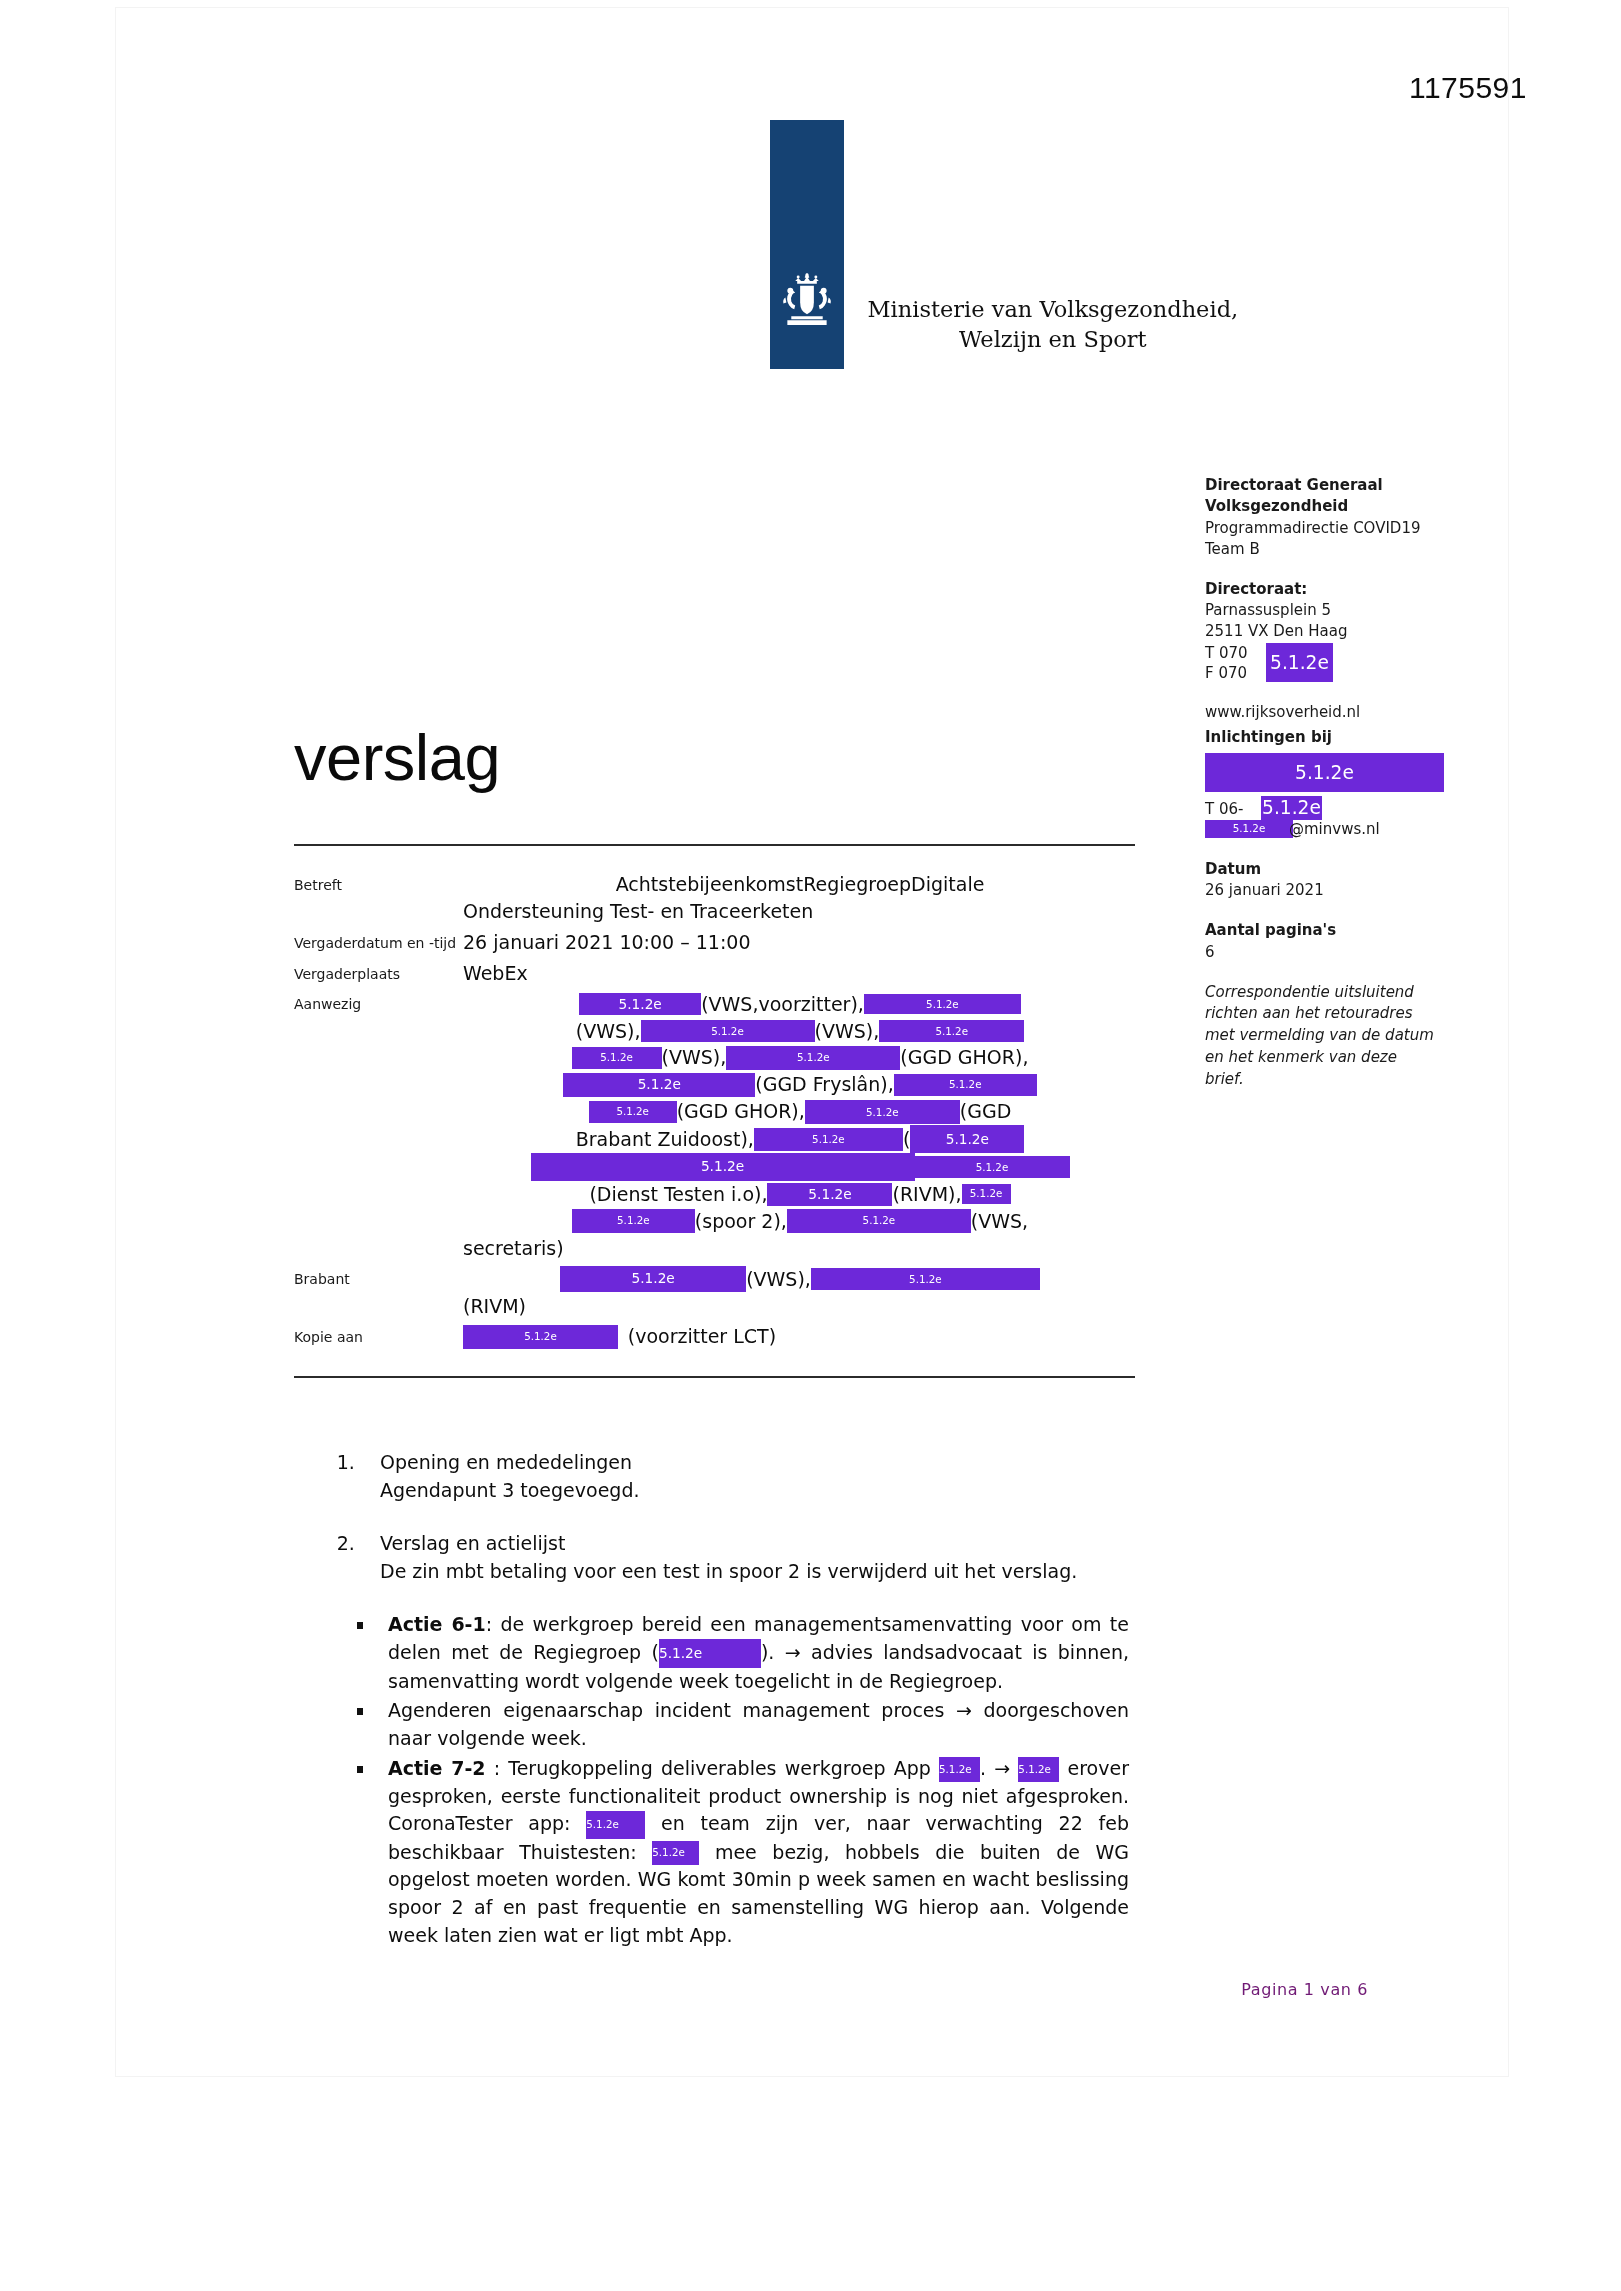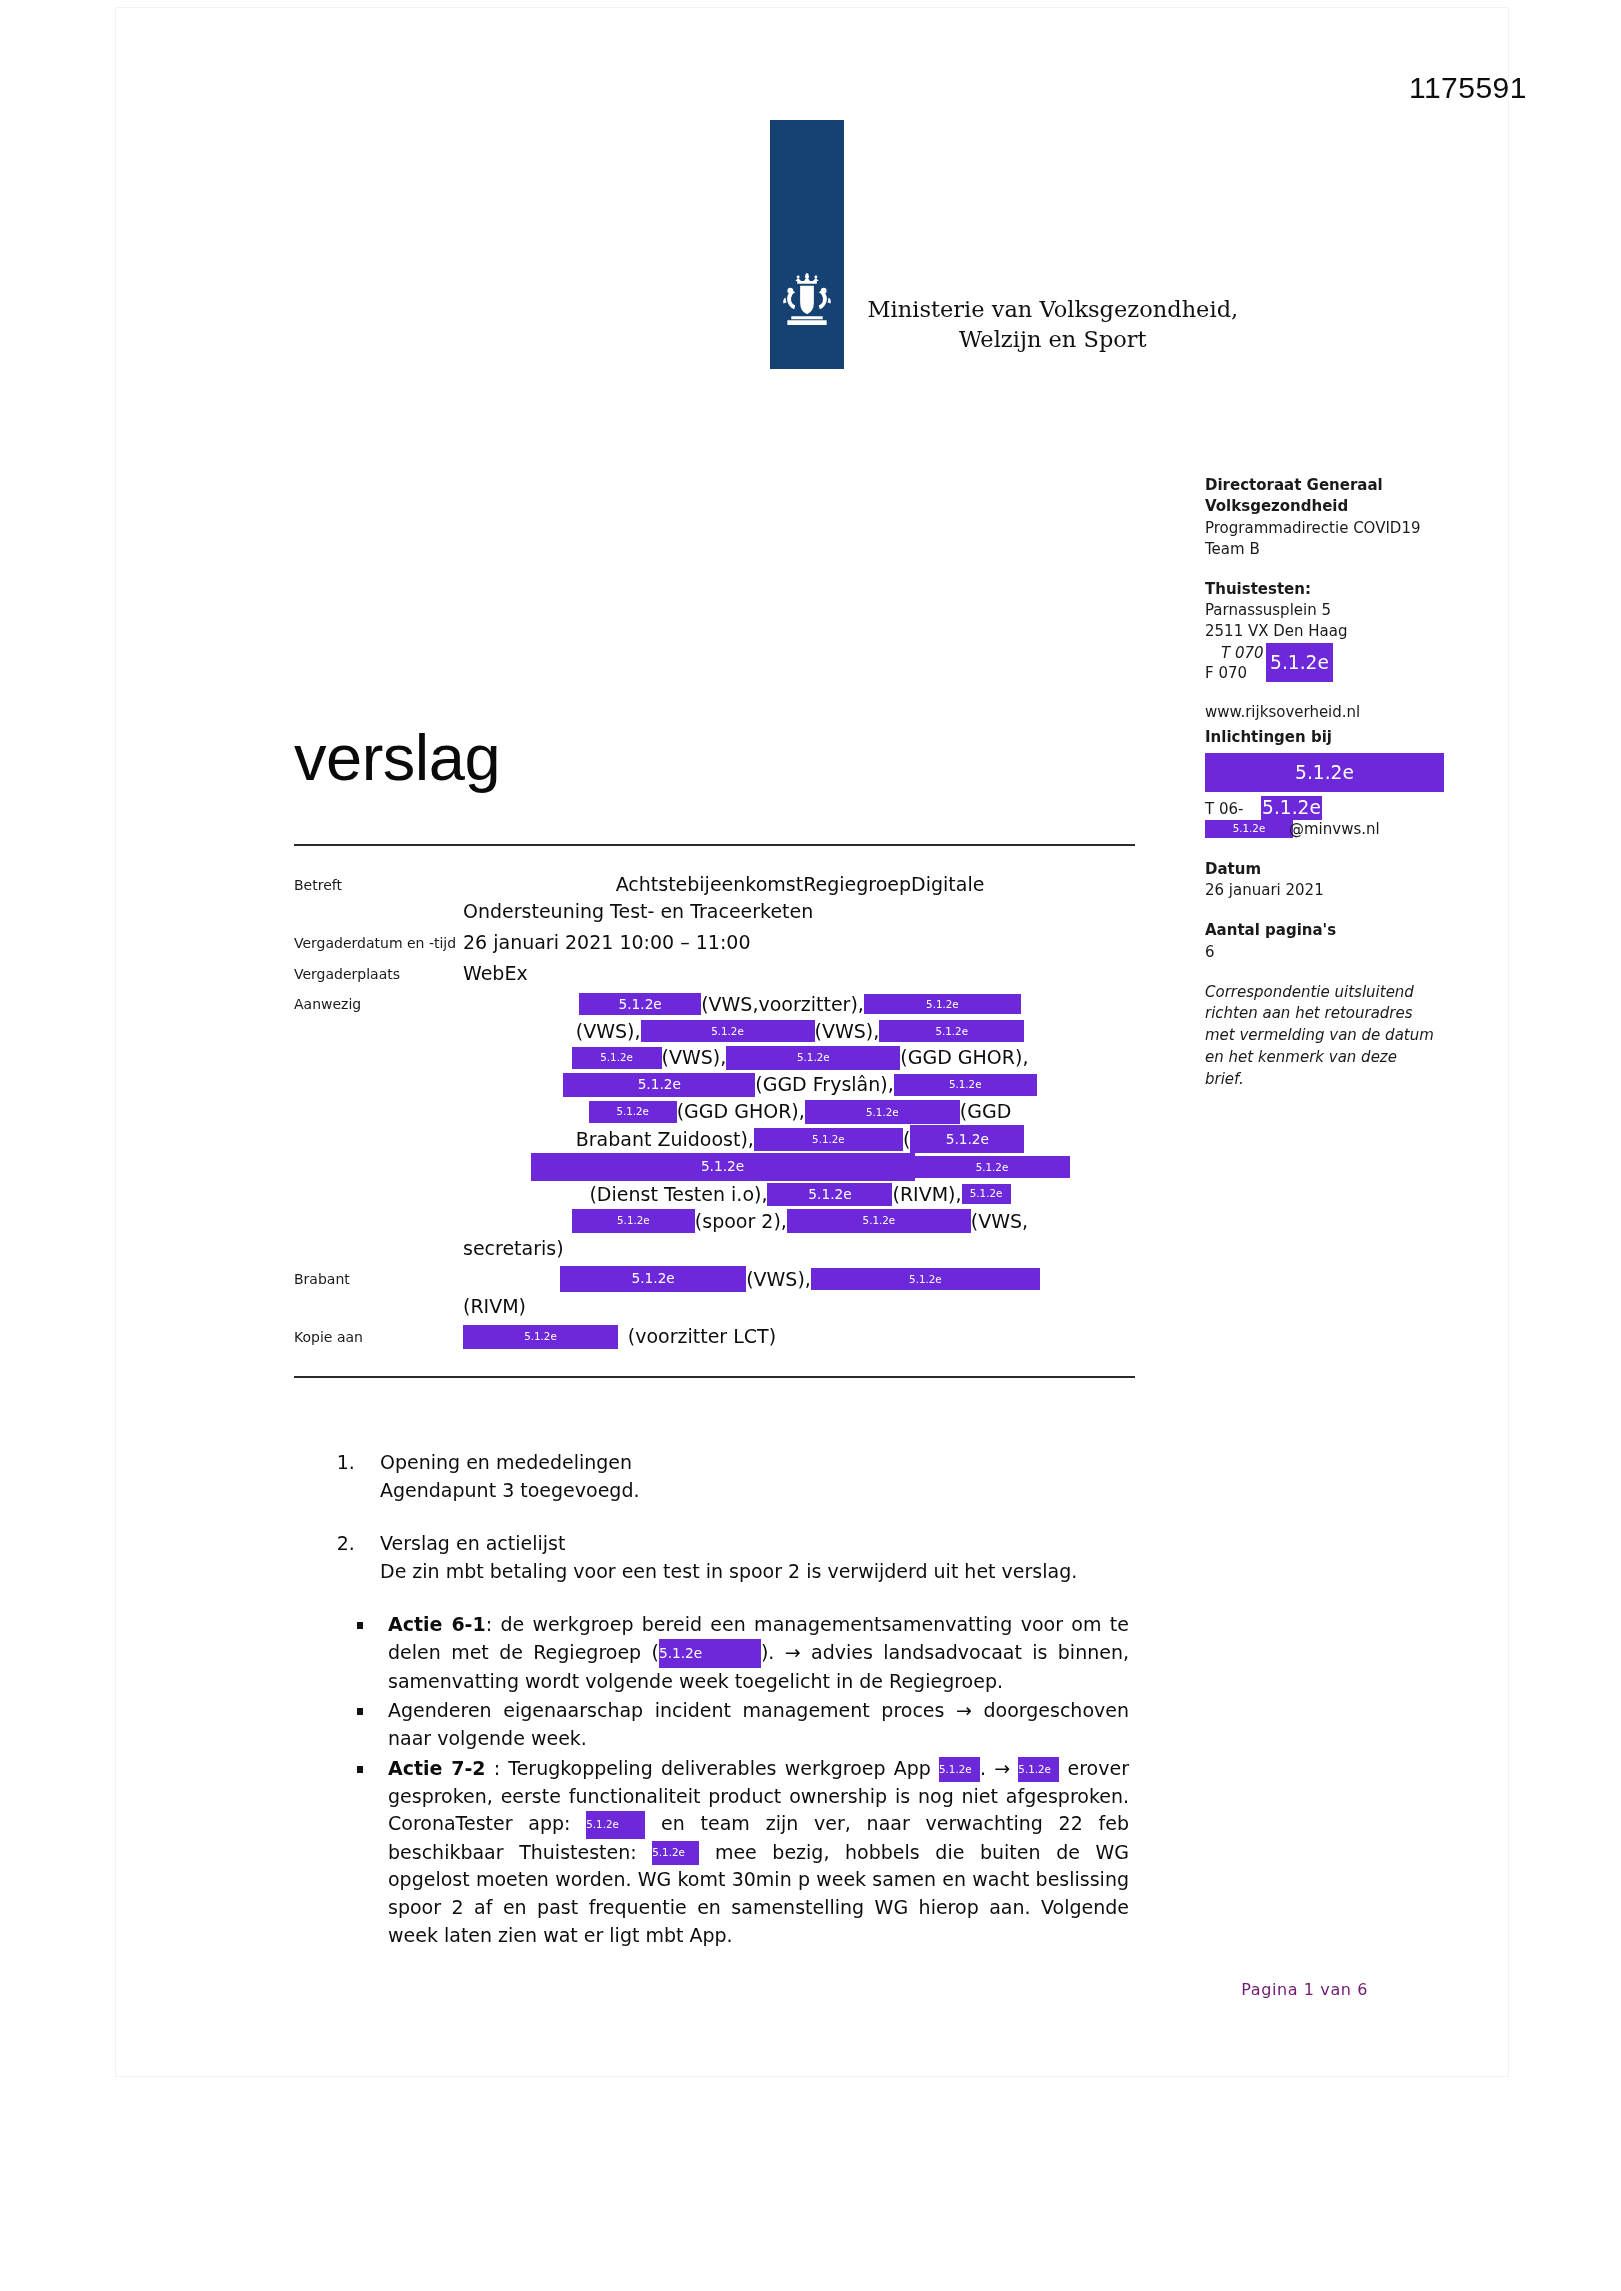--- a/index.html
+++ b/index.html
@@ -259,25 +259,25 @@
   </div>
 
   <div class="sidebar">
     <div class="sb-strong sb-line">Directoraat Generaal</div>
     <div class="sb-strong sb-line">Volksgezondheid</div>
     <div class="sb-line">Programmadirectie COVID19</div>
     <div class="sb-line">Team B</div>
 
     <div class="sb-gap"></div>
 
-    <div class="sb-strong sb-line">Thuistesten:</div>
+    <div class="sb-strong sb-line">Directoraat:</div>
     <div class="sb-line">Parnassusplein 5</div>
     <div class="sb-line">2511 VX  Den Haag</div>
     <div style="position:relative; height:41px;">
-      <div class="sb-line" style="position:absolute; left:16px; top:0;font-style:italic;">T  070</div>
+      <div class="sb-line" style="position:absolute; left:0; top:0;">T  070</div>
       <div class="sb-line" style="position:absolute; left:0; top:20.6px;">F  070</div>
       <span class="redact redact-lg" style="position:absolute; left:61px; top:0px; width:67px; height:39px; line-height:39px;">5.1.2e</span>
     </div>
 
     <div class="sb-gap"></div>
 
     <div class="sb-line">www.rijksoverheid.nl</div>
     <div class="sb-strong sb-line" style="margin-top:3.9px;">Inlichtingen bij</div>
 
     <span class="redact redact-lg" style="width:239px; height:39px; line-height:39px; margin-top:3.9px;">5.1.2e</span>

